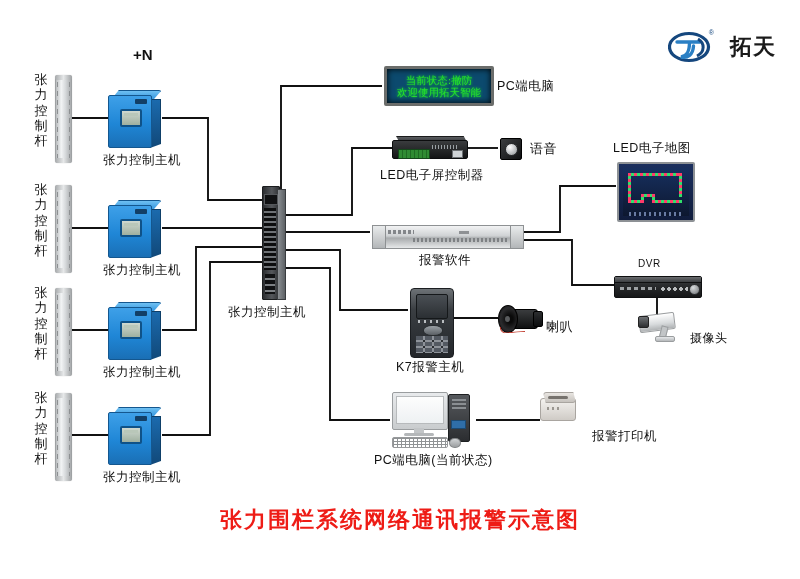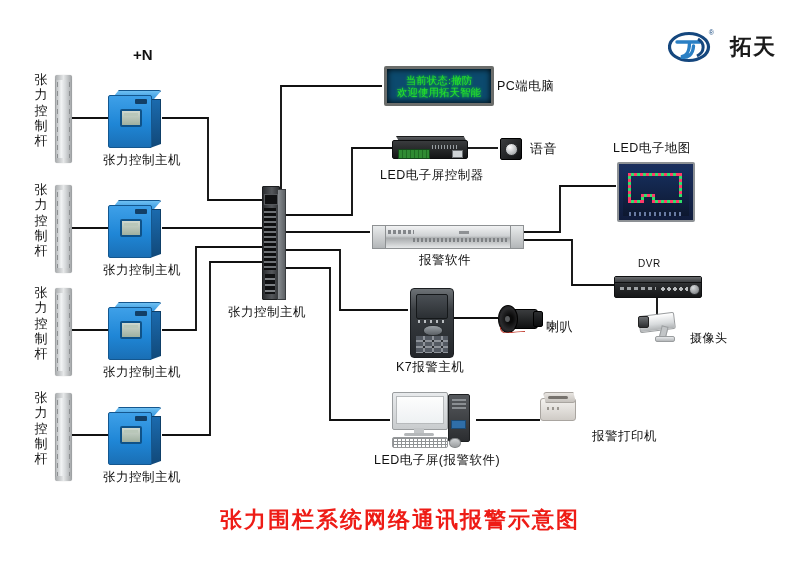--- a/index.html
+++ b/index.html
@@ -385,21 +385,21 @@
 
 <div class="pc" style="left:392px;top:392px;">
   <i class="mon"></i>
     <i class="stand"></i>
     <i class="base"></i>
     <i class="tower"></i>
     <i class="tbadge"></i>
     <i class="kbd"></i>
     <i class="mouse"></i>
 </div>
-<div class="lbl" style="left:374px;top:452px;">LED电子屏(报警软件)</div>
+<div class="lbl" style="left:374px;top:452px;">PC端电脑(当前状态)</div>
 
 <div class="printer" style="left:540px;top:392px;">
   <i class="b"></i>
     <i class="t"></i>
     <i class="slot"></i>
     <i class="btn"></i>
 </div>
 <div class="lbl" style="left:552px;top:428px;margin-left:40px;">报警打印机</div>
 
 <div class="lbl" style="left:613px;top:140px;">LED电子地图</div>

